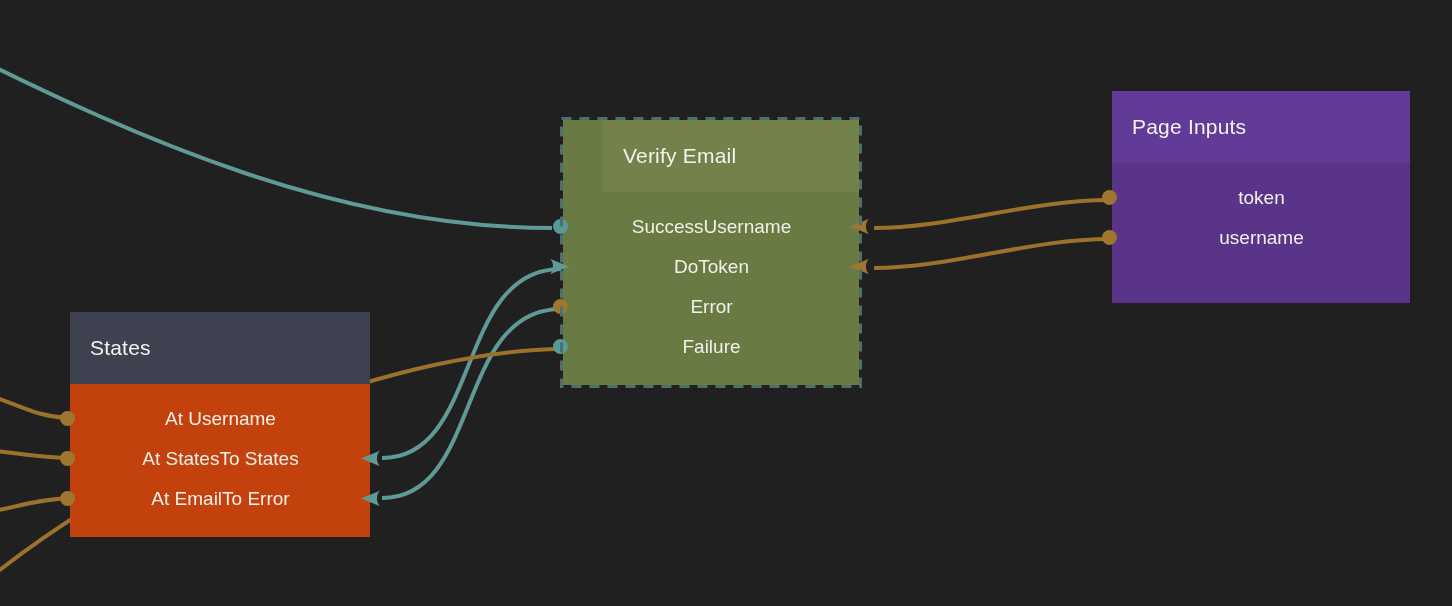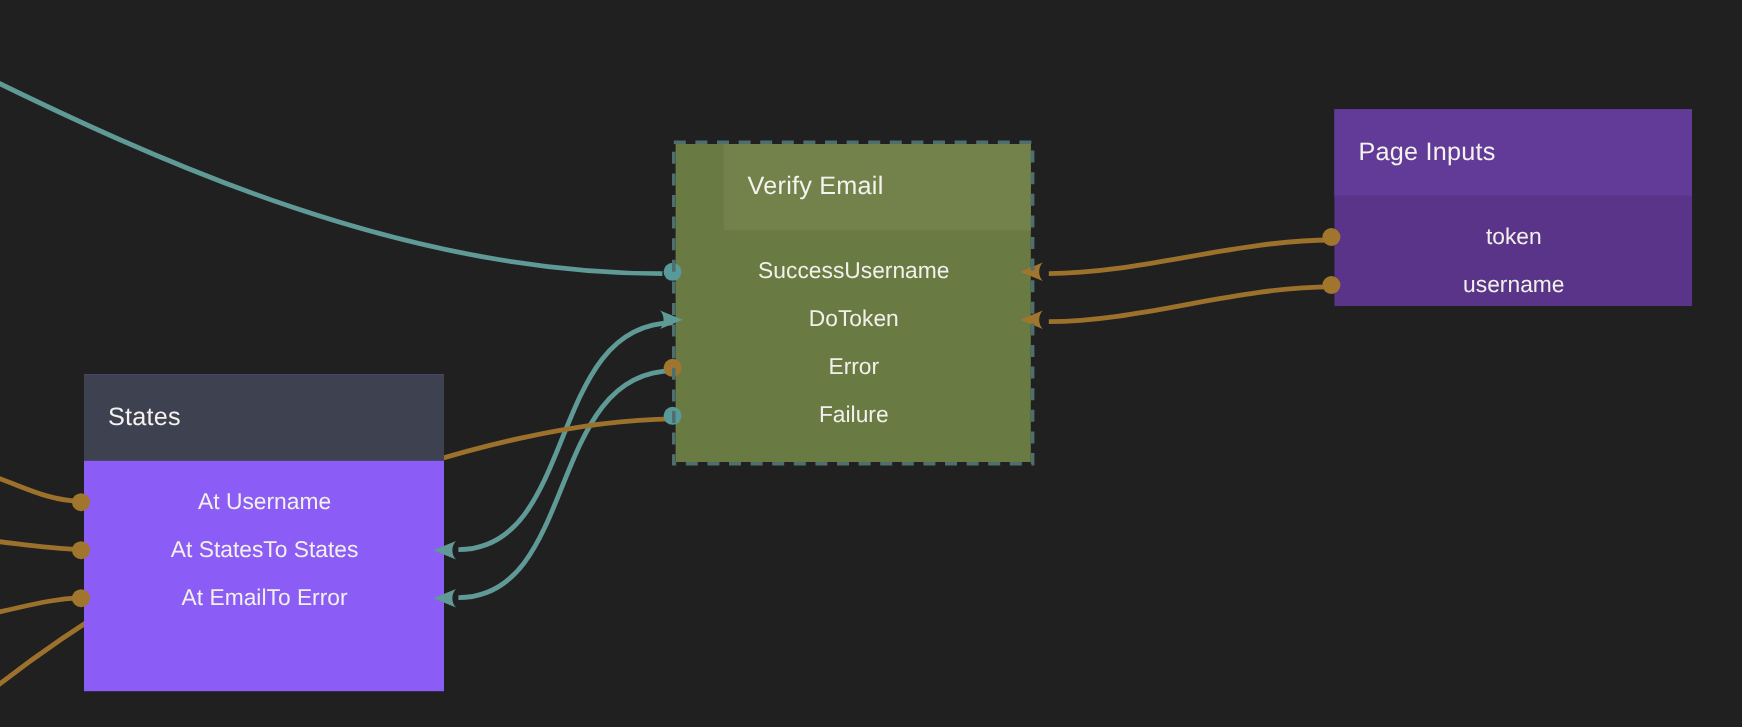--- a/index.html
+++ b/index.html
@@ -39,21 +39,21 @@
       <path d="M 1110 200 C 1030 200, 950 228, 874 228" fill="none" stroke="#9c712b" stroke-width="4"></path>
       <path d="M 1110 239 C 1030 239, 950 268, 874 268" fill="none" stroke="#9c712b" stroke-width="4"></path>
       <path d="M 561 269 C 455 269, 482 458, 382 458" fill="none" stroke="#5f9a96" stroke-width="4"></path>
       <path d="M 561 309 C 455 309, 482 498, 382 498" fill="none" stroke="#5f9a96" stroke-width="4"></path>
       <path d="M 561 349 C 420 350, 150 430, -60 620" fill="none" stroke="#9c712b" stroke-width="4"></path>
       <path d="M 68 418 C 30 416, 18 402, -40 386" fill="none" stroke="#9c712b" stroke-width="4"></path>
       <path d="M 68 458 C 30 457, 15 452, -50 446" fill="none" stroke="#9c712b" stroke-width="4"></path>
       <path d="M 68 498 C 30 500, 15 509, -50 519" fill="none" stroke="#9c712b" stroke-width="4"></path>
     </svg>
   <div id="nodes-layer">
-      <div class="node" style="left: 70px; top: 312px; width: 300px; height: 264px; background: #8b5cf6;">
+      <div class="node" style="left: 70px; top: 312px; width: 300px; height: 225px; background: #c2410c;">
         <div class="node-header" style="background: rgb(62, 66, 80);">
           <span>States</span>
         </div>
         <div class="node-body">
           <div class="port-row">
             <span class="port-dot side-left" style="background: rgb(160, 118, 46);"></span>
             <span class="port-label">At Username</span>
             <span class="port-label"></span>
           </div>
           <div class="port-row">
@@ -105,21 +105,21 @@
           <div class="port-row">
             <span class="port-dot side-left" style="background: rgb(88, 154, 154);"></span>
             <span class="port-label">Failure</span>
             <span class="port-label"></span>
           </div>
         </div>
         <svg class="selection-outline" width="304" height="273">
           <rect x="2.5" y="2.5" width="299" height="268" fill="none" stroke="#4f6f6e" stroke-width="3" stroke-dasharray="10 8"></rect>
         </svg>
       </div>
-      <div class="node" style="left: 1112px; top: 91px; width: 298px; height: 164px; background: rgb(90, 52, 137);">
+      <div class="node" style="left: 1112px; top: 91px; width: 298px; height: 212px; background: rgb(90, 52, 137);">
         <div class="node-header" style="background: rgb(98, 58, 152);">
           <span>Page Inputs</span>
         </div>
         <div class="node-body">
           <div class="port-row">
             <span class="port-dot side-left" style="background: rgb(160, 118, 46);"></span>
             <span class="port-label">token</span>
             <span class="port-label"></span>
           </div>
           <div class="port-row">

